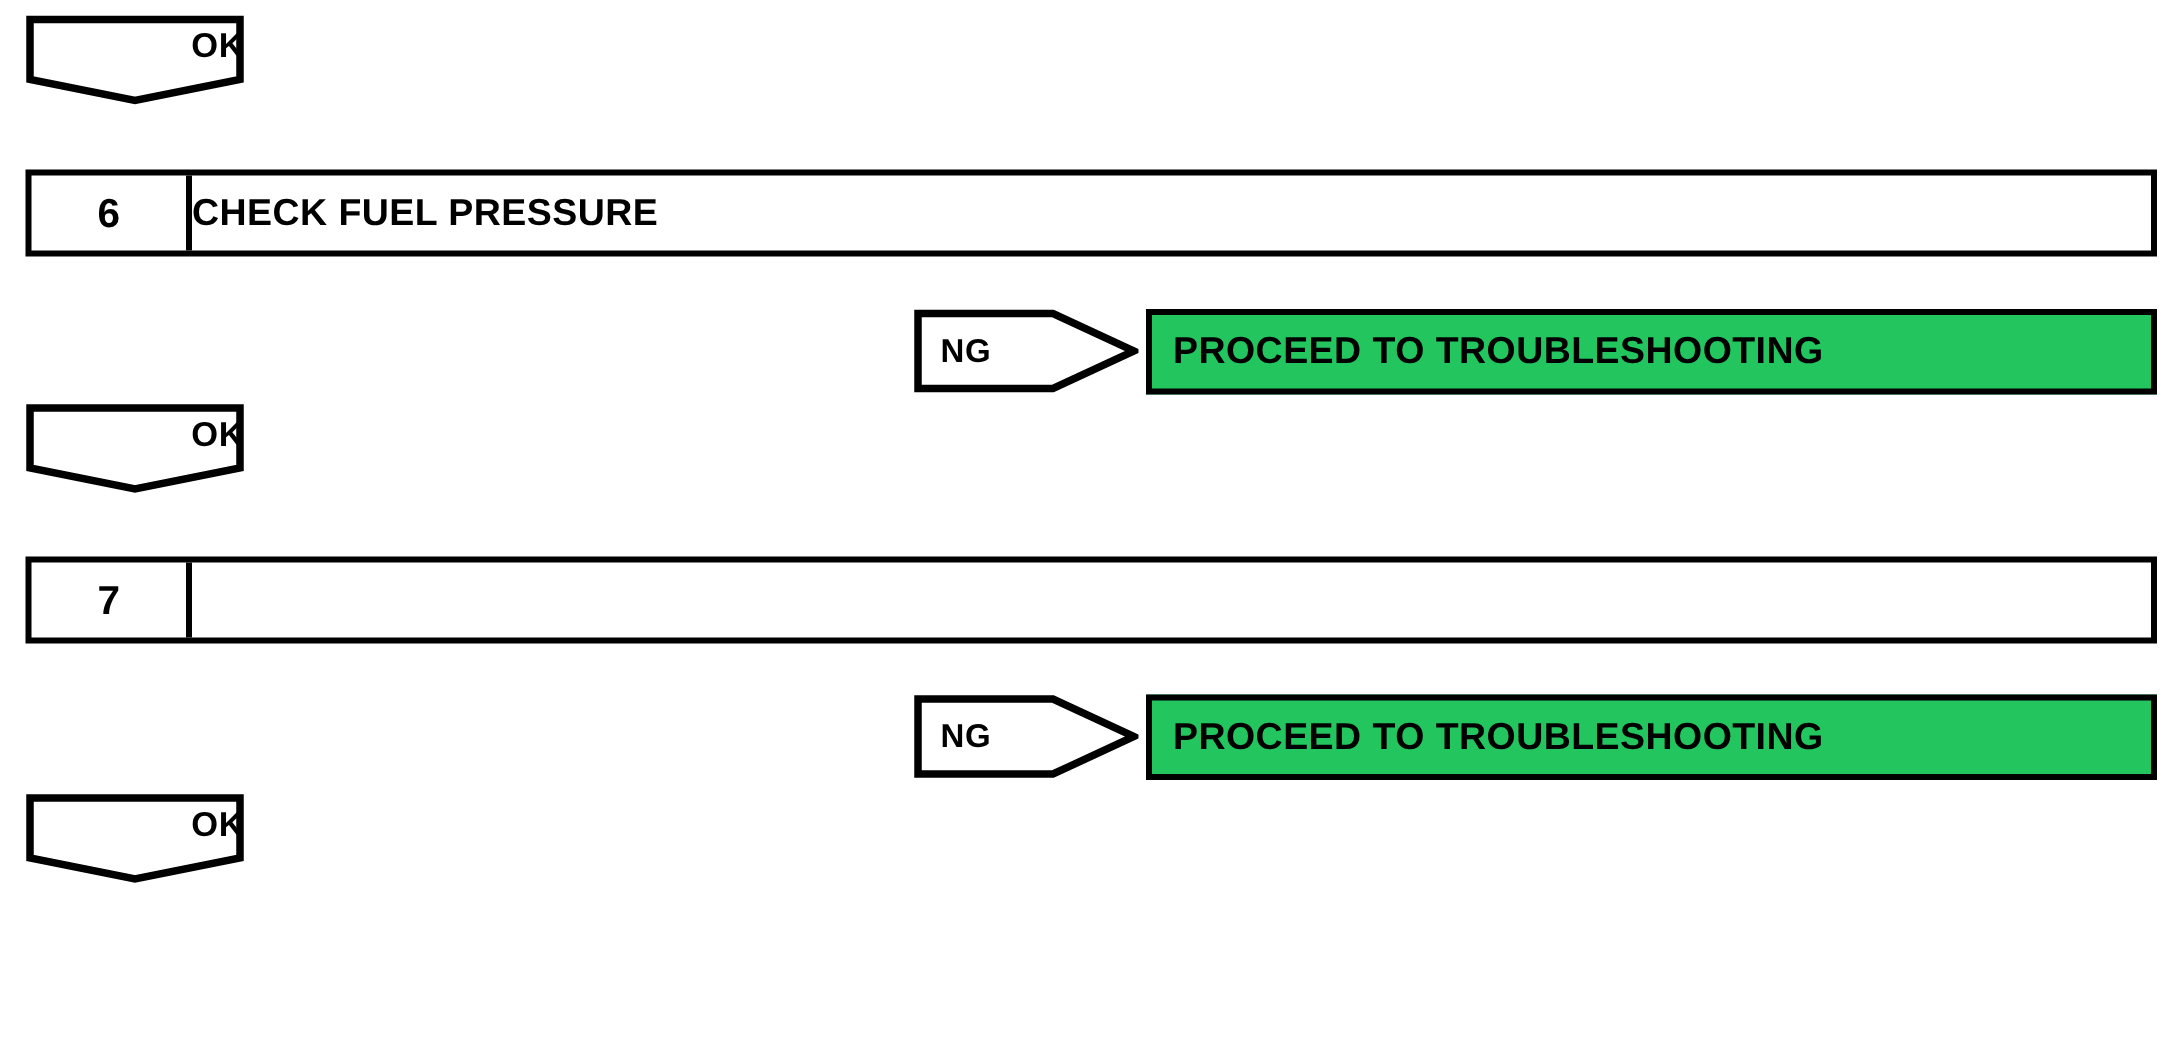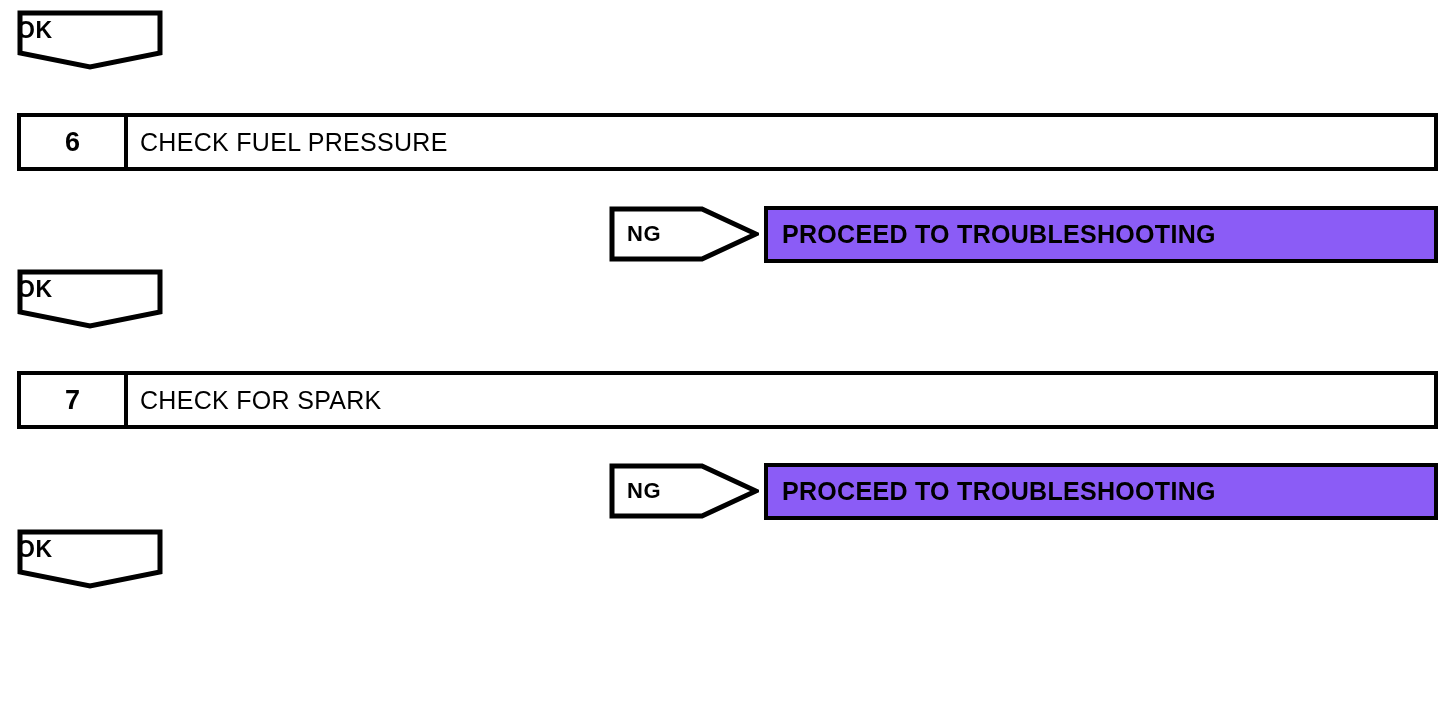--- a/index.html
+++ b/index.html
@@ -28,21 +28,21 @@
     left: 17px;
     width: 146px;
     height: 60px;
   }
   .ok-arrow svg { display: block; width: 146px; height: 60px; }
   .ok-arrow .ok-label {
     position: absolute;
     left: 0;
     top: 6px;
     width: 146px;
-    text-align: left;
+    text-align: right;
     font-size: 23px;
     font-weight: bold;
     letter-spacing: 0.5px;
     line-height: 28px;
   }
 
   
   .ng-arrow {
     left: 609px;
     width: 150px;
@@ -79,38 +79,38 @@
     align-items: center;
     justify-content: center;
     font-size: 27px;
     font-weight: bold;
     box-sizing: border-box;
   }
   .step-title {
     flex: 1 1 auto;
     display: flex;
     align-items: center;
-    padding-left: 12px;
+    padding-left: 0;
     font-size: 25px;
-    font-weight: normal;
+    font-weight: bold;
     letter-spacing: 0.3px;
     box-sizing: border-box;
   }
 
   
   .result-box {
     border: 4px solid #000000;
     box-sizing: border-box;
     display: flex;
     align-items: center;
     padding-left: 14px;
     font-size: 25px;
     font-weight: bold;
     letter-spacing: 0.3px;
-    background: #8b5cf6;
+    background: #22c55e;
   }
   .trouble-box {
     left: 764px;
     width: 674px;
     height: 57px;
   }
   .final-box {
     left: 17px;
     width: 1421px;
     height: 57px;
@@ -144,21 +144,20 @@
 
   <div class="node ok-arrow" style="top:269px;">
     <svg viewBox="0 0 146 60" xmlns="http://www.w3.org/2000/svg">
       <polygon points="3,3 143,3 143,43 73,57 3,43" fill="#ffffff" stroke="#000000" stroke-width="5" stroke-linejoin="miter"></polygon>
     </svg>
     <div class="ok-label">OK</div>
   </div>
 
   <div class="node step-box" style="top:371px;">
     <div class="step-num">7</div>
-    <div class="step-title">CHECK FOR SPARK</div>
   </div>
 
   <div class="node ng-arrow" style="top:463px;">
     <svg viewBox="0 0 150 56" xmlns="http://www.w3.org/2000/svg">
       <polygon points="3,3 93,3 147,28 93,53 3,53" fill="#ffffff" stroke="#000000" stroke-width="5" stroke-linejoin="miter"></polygon>
     </svg>
     <div class="ng-label">NG</div>
   </div>
 
   <div class="node result-box trouble-box" style="top:463px;">PROCEED TO TROUBLESHOOTING</div>

